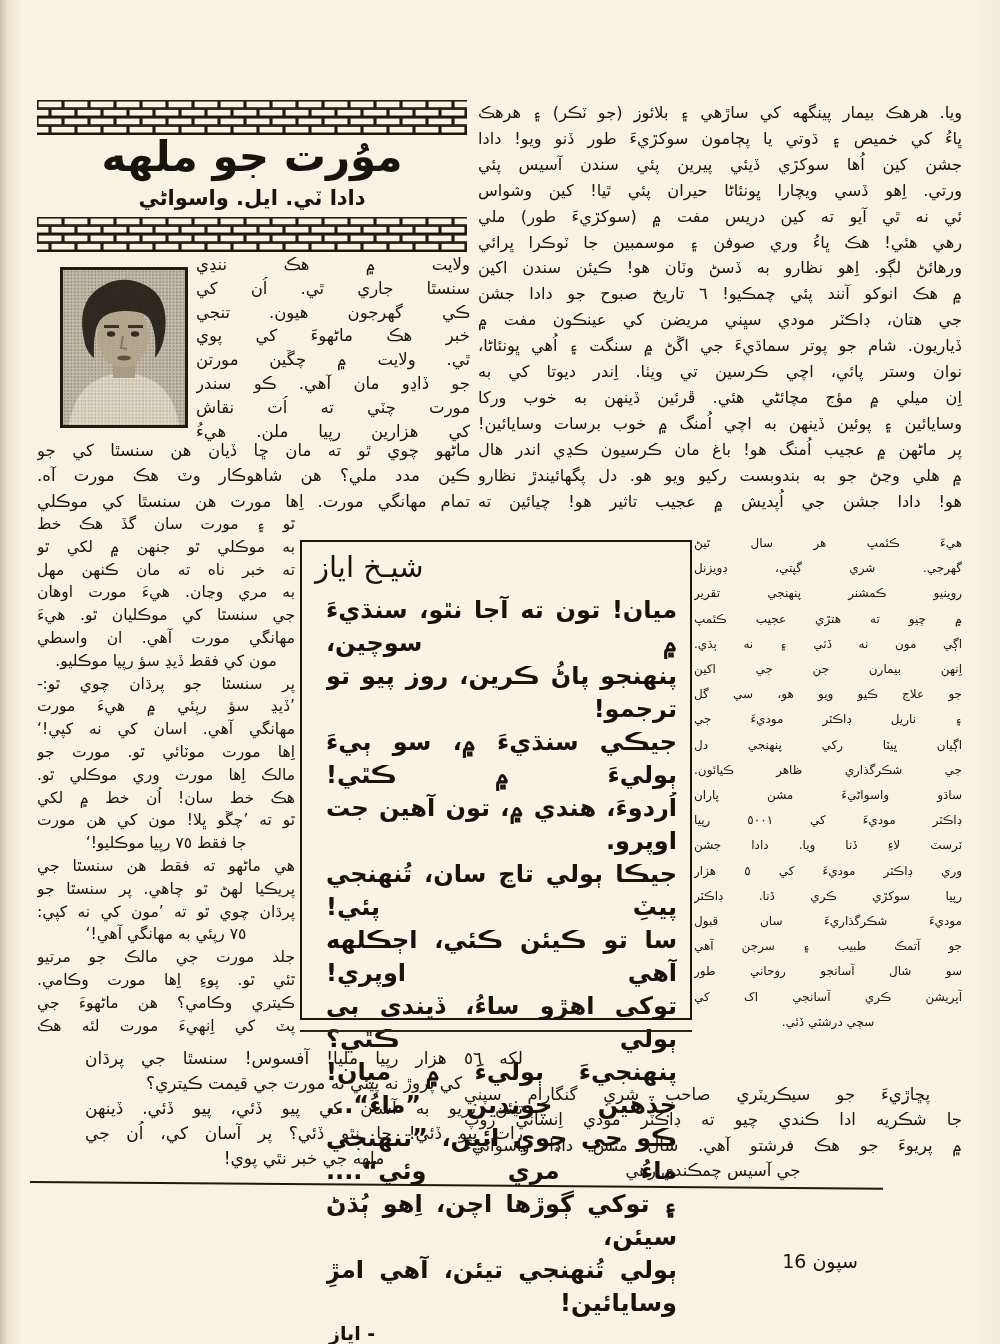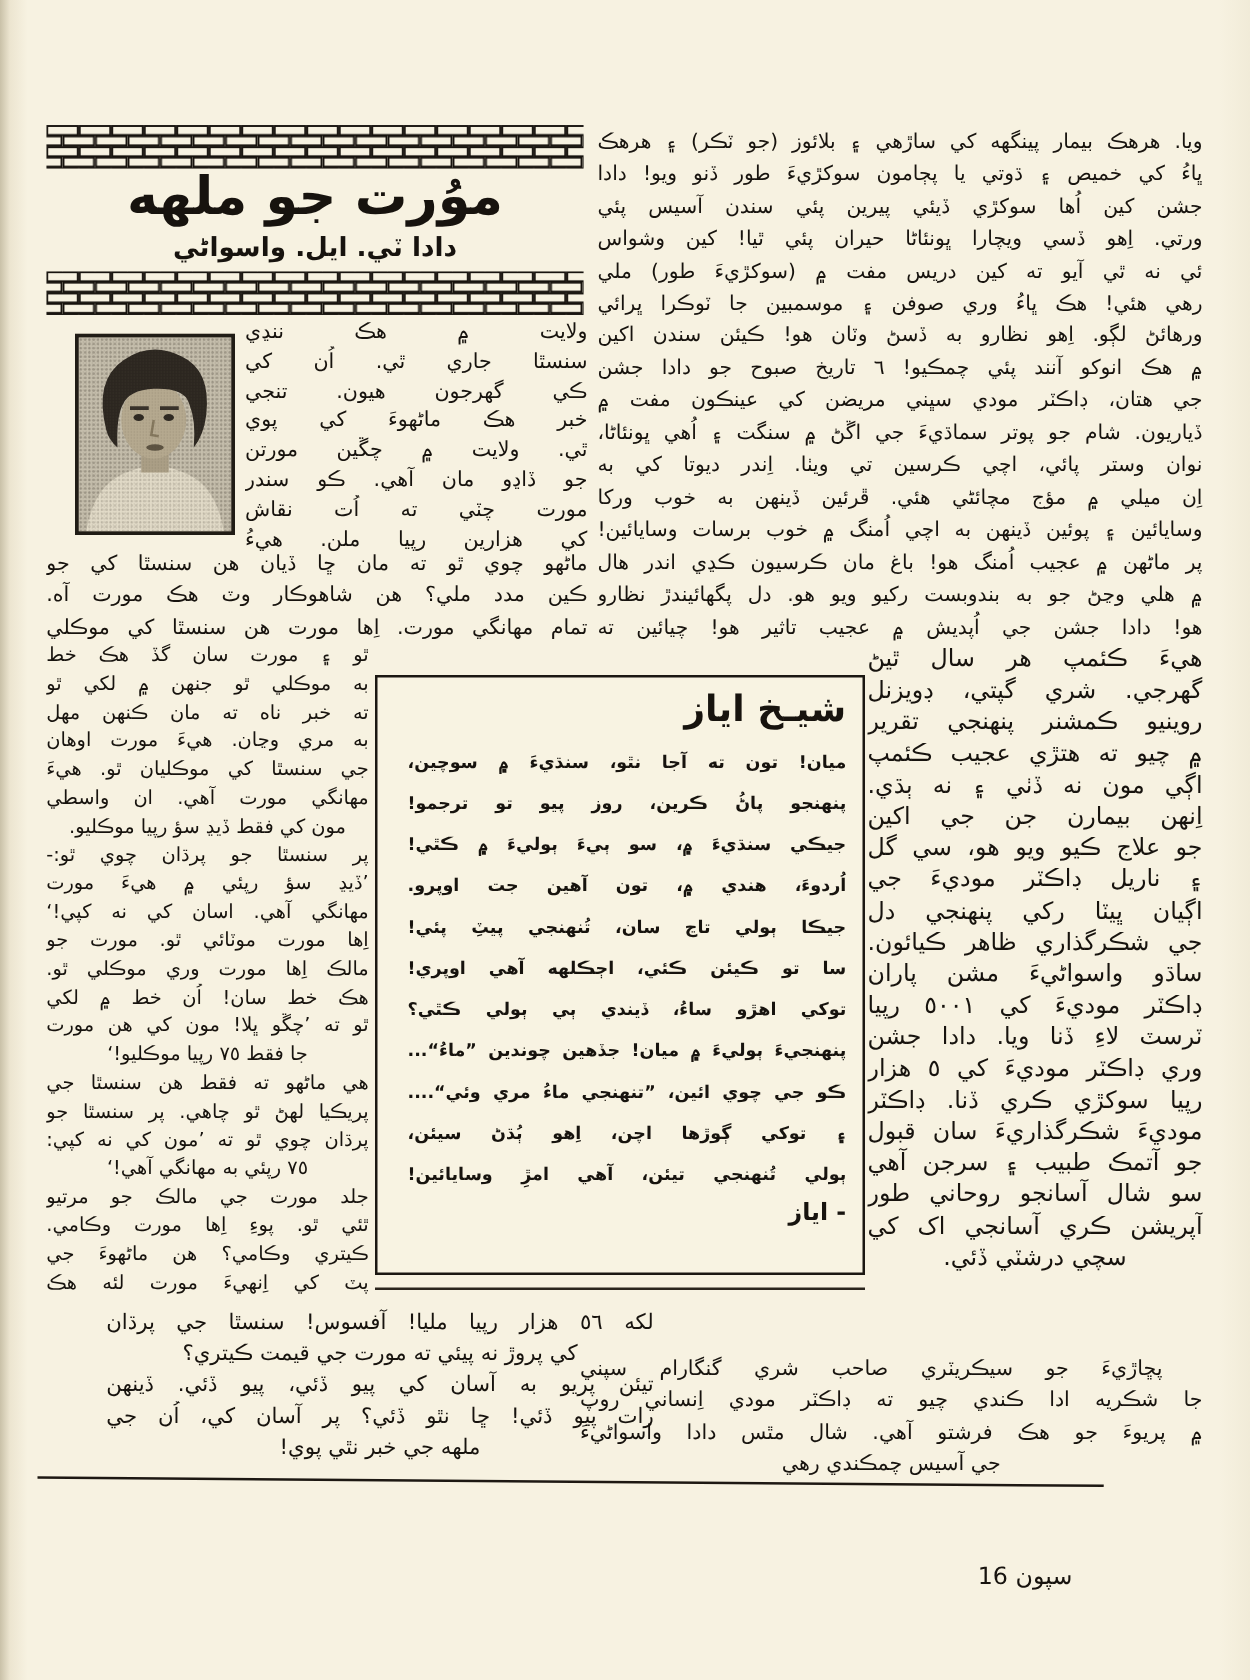--- a/index.html
+++ b/index.html
@@ -40,28 +40,28 @@
   #left-narrow{left:37px;top:513px;width:258px;font-size:15.5px;line-height:22.8px;}
   #left-wide-bottom{left:37px;top:1046px;width:438px;font-size:17px;line-height:24.9px;margin-left:48px;}
 
   
   #poem-box{
     left:300px;top:540px;width:392px;height:480px;
     border:2.5px solid #1b1712;box-sizing:border-box;
     background:#f8f3e2;
     padding:6px 13px 0 13px;
   }
-  #poem-title{text-align:right;font-size:29px;font-weight:bold;margin:2px 0 10px 0;}
-  #poem-lines{position:static;font-size:14px;font-weight:bold;line-height:33px;margin-left:11px;}
-  #poem-signature{font-size:19px;font-weight:bold;text-align:right;padding-left:14px;margin-top:2px;}
+  #poem-title{text-align:left;font-size:29px;font-weight:normal;margin:2px 0 10px 0;}
+  #poem-lines{position:static;font-size:24px;font-weight:bold;line-height:33px;margin-left:11px;}
+  #poem-signature{font-size:19px;font-weight:bold;text-align:left;padding-left:14px;margin-top:2px;}
   #poem-underline{left:300px;top:1030px;width:392px;height:2px;background:#2a251d;}
 
   
   #right-a{left:478px;top:100px;width:484px;font-size:16.2px;line-height:25.9px;}
-  #right-b{left:694px;top:515px;width:268px;font-size:19px;line-height:25.2px;}
+  #right-b{left:694px;top:531px;width:268px;font-size:12px;line-height:25.2px;}
   #right-c{left:464px;top:1070px;width:498px;font-size:16.5px;line-height:25.3px;margin-top:12px;}
   #right-c .para > .line:first-child{padding-right:32px;box-sizing:border-box;}
 
   
   #footer-rule{left:30px;top:1181px;width:853px;height:2px;background:#1d1812;transform:rotate(0.45deg);transform-origin:left center;}
   #page-number{left:745px;top:1202px;width:150px;text-align:center;font-size:19px;direction:rtl;margin-top:48px;}
 </style>
 </head>
 <body>
 

